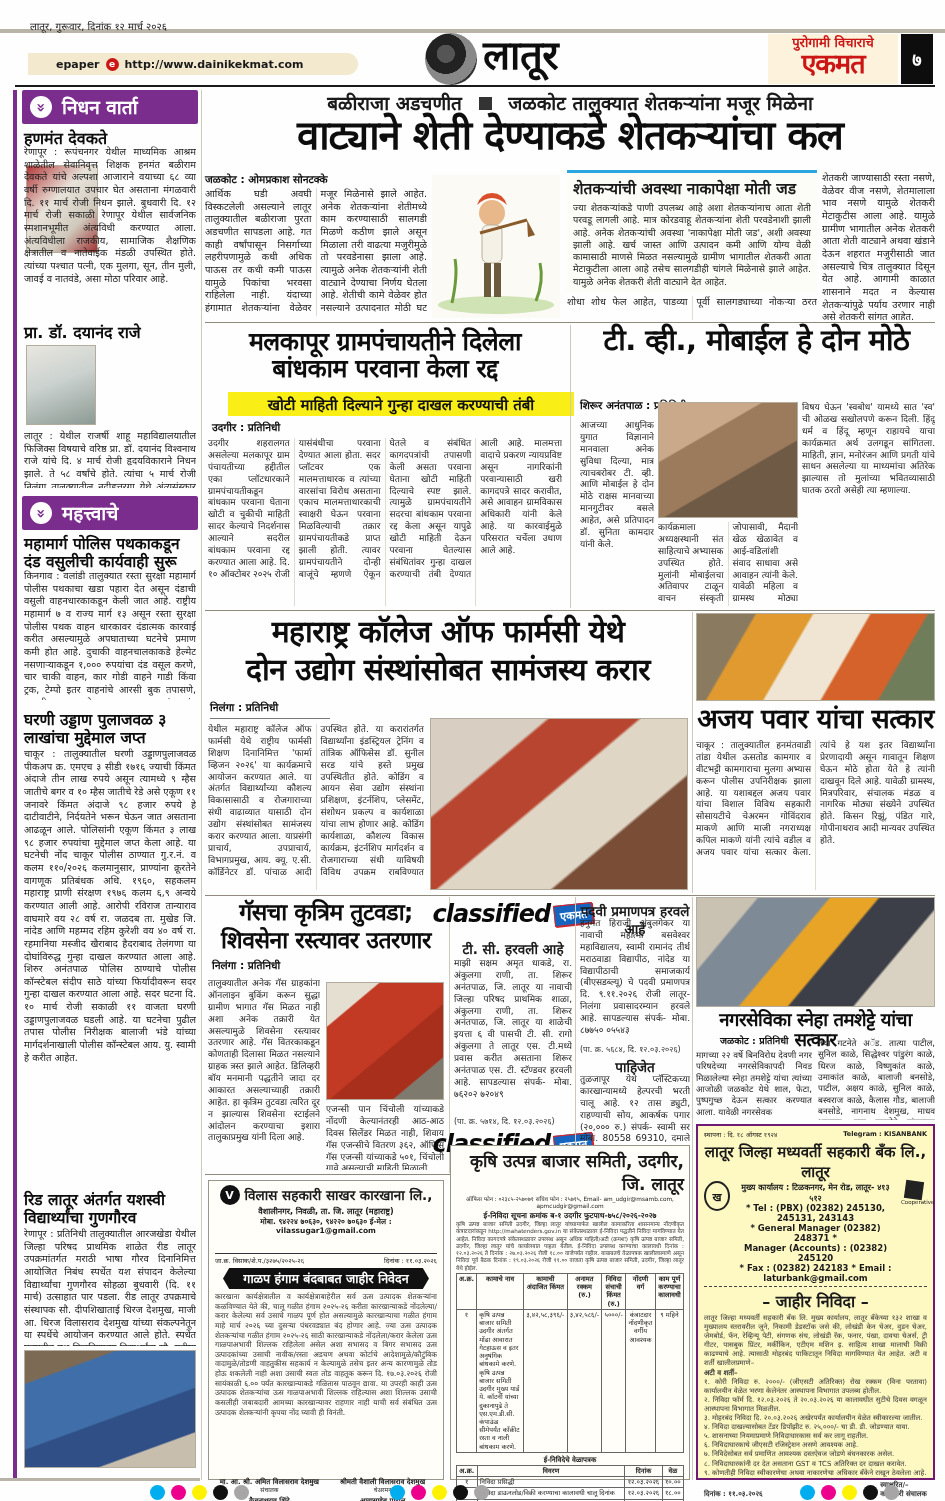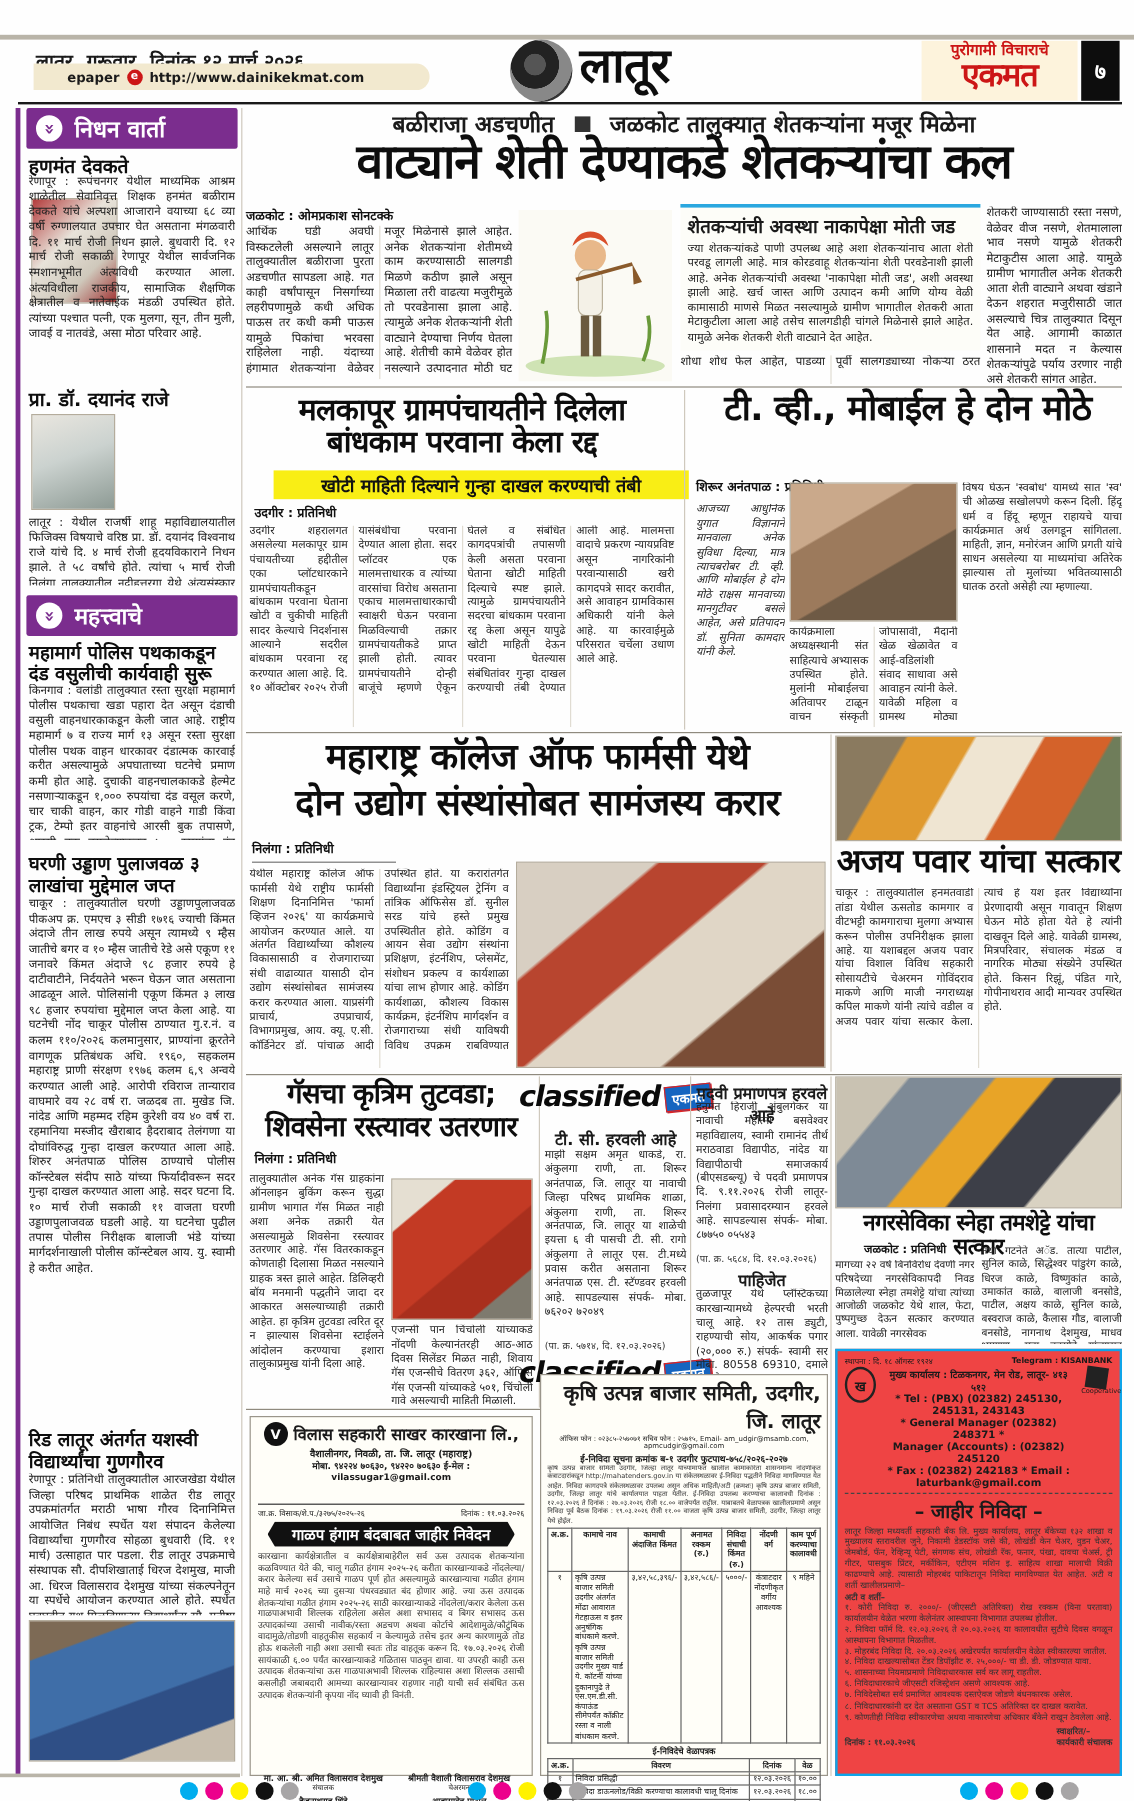--- a/index.html
+++ b/index.html
@@ -17,21 +17,21 @@
   .sect-head { background:#7b2d8e; color:#fff; display:flex; align-items:center; gap:10px;
                font-weight:bold; font-size:19px; padding:4px 8px; border-radius:2px; }
   .sect-ico { width:22px; height:22px; background:#fff; border-radius:50%; color:#7b2d8e;
               display:flex; align-items:center; justify-content:center; font-size:15px; font-weight:bold;
               transform:none; flex:0 0 22px; }
   .sect-ico span{ display:inline-block; transform:rotate(90deg); line-height:1;}
   .side-title { font-weight:bold; font-size:15.5px; color:#0d0d0d; margin:6px 0 3px 0; line-height:1.15;}
   .photo { background:linear-gradient(135deg,#9d8d7a,#c9bda7 45%,#8a7d6b); border:1px solid #b4ac9c; }
   .yellowbar { background:#f9ee15; font-weight:bold; text-align:center; color:#111;margin-left:16px; }
   .boxed { border:1px solid #9a958a; }
-  .adbox { border:2px solid #0ea5e9; background:#ef4444; }
+  .adbox { border:2px solid #701a75; background:#fef9c3; }
   .dots { display:flex; gap:6px; }
   .dot { width:15px; height:15px; border-radius:50%; }
   .clslogo { display:flex; align-items:center; justify-content:center; gap:4px; }
   .clsword { font-weight:bold; font-style:italic; font-size:24px; letter-spacing:-1px; color:#0a0a0a;
              font-family:"DejaVu Sans", sans-serif; }
   .clsbrand { background:#1565c0; color:#fff; font-weight:bold; font-size:11px; padding:2px 5px;
               transform:rotate(-6deg); border:1px solid #d22; box-shadow:1px 1px 0 #d22; }
   .ref { font-size:8px; color:#333; margin-top:3px; }
   .cls-title { font-weight:bold; font-size:13.5px; text-align:center; margin:4px 0; }
   table.tnd { border-collapse:collapse; width:100%; font-size:6.6px; line-height:1.25; color:#222; }
@@ -41,21 +41,21 @@
   .banner { background:#111; color:#fff; font-weight:bold; text-align:center; font-size:12.5px;
             padding:2px 10px; clip-path:polygon(3% 0,97% 0,100% 50%,97% 100%,3% 100%,0 50%); }
 </style>
 </head>
 <body>
 
 <div class="page">
 
   <div class="abs rule-soft" style="left:0;top:29px;width:945px;height:4px;"></div>
 
-  <div class="abs" style="left:30px;top:40px;font-size:16px;font-weight:bold;">लातूर, गुरूवार, दिनांक १२ मार्च २०२६</div>
+  <div class="abs" style="left:30px;top:19px;font-size:10px;font-weight:normal;">लातूर, गुरूवार, दिनांक १२ मार्च २०२६</div>
   <div class="abs" style="left:28px;top:53px;width:330px;height:22px;background:#f2e9cf;border-radius:0 14px 14px 0;display:flex;align-items:center;gap:6px;padding-left:28px;">
     <span style="font-size:11px;font-weight:bold;">epaper</span>
     <span style="width:13px;height:13px;border-radius:50%;background:#cc1616;color:#fff;font-size:9px;display:inline-flex;align-items:center;justify-content:center;font-weight:bold;">e</span>
     <span style="font-size:11px;font-weight:bold;">http://www.dainikekmat.com</span>
   </div>
   <div class="abs" style="left:425px;top:33px;width:52px;height:52px;border-radius:50%;background:radial-gradient(circle at 40% 40%, #555 0 20%, #222 21% 45%, #888 46% 70%, #333 71% 100%);"></div>
   <div class="abs hl" style="left:483px;top:34px;font-size:40px;">लातूर</div>
   <div class="abs" style="left:768px;top:34px;width:130px;height:50px;background:#fdf3dc;text-align:center;padding-top:2px;">
     <div style="color:#cc1616;font-weight:bold;font-size:13px;line-height:1.05;">पुरोगामी विचाराचे</div>
     <div style="color:#cc1616;font-weight:bold;font-size:27px;line-height:1.05;letter-spacing:-1px;">एकमत</div>
@@ -134,21 +134,21 @@
 
   <div class="abs hl" style="left:208px;top:328px;width:354px;text-align:center;font-size:25px;">मलकापूर ग्रामपंचायतीने दिलेला बांधकाम परवाना केला रद्द</div>
   <div class="abs yellowbar" style="left:212px;top:392px;width:346px;font-size:15px;padding:2px 0;">खोटी माहिती दिल्याने गुन्हा दाखल करण्याची तंबी</div>
   <div class="abs byline" style="left:212px;top:420px;">उदगीर : प्रतिनिधी</div>
   <div class="abs body cols4" style="left:208px;top:438px;width:354px;height:168px;font-size:9px;">उदगीर शहरालगत असलेल्या मलकापूर ग्राम पंचायतीच्या हद्दीतील एका प्लॉटधारकाने ग्रामपंचायतीकडून बांधकाम परवाना घेताना खोटी व चुकीची माहिती सादर केल्याचे निदर्शनास आल्याने सदरील बांधकाम परवाना रद्द करण्यात आला आहे. दि. १० ऑक्टोबर २०२५ रोजी यासंबंधीचा परवाना देण्यात आला होता. सदर प्लॉटवर एक मालमत्ताधारक व त्यांच्या वारसांचा विरोध असताना एकाच मालमत्ताधारकाची स्वाक्षरी घेऊन परवाना मिळविल्याची तक्रार ग्रामपंचायतीकडे प्राप्त झाली होती. त्यावर ग्रामपंचायतीने दोन्ही बाजूंचे म्हणणे ऐकून घेतले व संबंधित कागदपत्रांची तपासणी केली असता परवाना घेताना खोटी माहिती दिल्याचे स्पष्ट झाले. त्यामुळे ग्रामपंचायतीने सदरचा बांधकाम परवाना रद्द केला असून यापुढे खोटी माहिती देऊन परवाना घेतल्यास संबंधितांवर गुन्हा दाखल करण्याची तंबी देण्यात आली आहे. मालमत्ता वादाचे प्रकरण न्यायप्रविष्ट असून नागरिकांनी परवान्यासाठी खरी कागदपत्रे सादर करावीत, असे आवाहन ग्रामविकास अधिकारी यांनी केले आहे. या कारवाईमुळे परिसरात चर्चेला उधाण आले आहे.</div>
 
   <div class="abs" style="left:570px;top:325px;width:1px;height:283px;background:#cfc9bd;"></div>
 
   <div class="abs hl" style="left:578px;top:325px;width:357px;text-align:center;font-size:29px;">टी. व्ही., मोबाईल हे दोन मोठे</div>
   <div class="abs byline" style="left:580px;top:398px;">शिरूर अनंतपाळ : प्रतिनिधी</div>
-  <div class="abs body" style="left:580px;top:420px;width:74px;height:186px;font-size:9px;font-style:italic;">आजच्या आधुनिक युगात विज्ञानाने मानवाला अनेक सुविधा दिल्या, मात्र त्याचबरोबर टी. व्ही. आणि मोबाईल हे दोन मोठे राक्षस मानवाच्या मानगुटीवर बसले आहेत, असे प्रतिपादन डॉ. सुनिता कामदार यांनी केले.</div>
+  <div class="abs body" style="left:580px;top:420px;width:74px;height:186px;font-size:9px;">आजच्या आधुनिक युगात विज्ञानाने मानवाला अनेक सुविधा दिल्या, मात्र त्याचबरोबर टी. व्ही. आणि मोबाईल हे दोन मोठे राक्षस मानवाच्या मानगुटीवर बसले आहेत, असे प्रतिपादन डॉ. सुनिता कामदार यांनी केले.</div>
   <div class="abs photo" style="left:658px;top:402px;width:140px;height:116px;background:linear-gradient(150deg,#caa98b 0 30%,#9c7a5c 31% 60%,#6e5a45 61%);"></div>
   <div class="abs body cols2" style="left:658px;top:522px;width:140px;height:84px;font-size:9px;">कार्यक्रमाला अध्यक्षस्थानी संत साहित्याचे अभ्यासक उपस्थित होते. मुलांनी मोबाईलचा अतिवापर टाळून वाचन संस्कृती जोपासावी, मैदानी खेळ खेळावेत व आई-वडिलांशी संवाद साधावा असे आवाहन त्यांनी केले. यावेळी महिला व ग्रामस्थ मोठ्या संख्येने उपस्थित होते. शेवटी उपस्थितांचे आभार मानण्यात आले व कार्यक्रमाची सांगता झाली.</div>
   <div class="abs body" style="left:802px;top:402px;width:133px;height:204px;font-size:9px;">विषय घेऊन 'स्वबोध' यामध्ये सात 'स्व' ची ओळख सखोलपणे करून दिली. हिंदू धर्म व हिंदू म्हणून राहायचे याचा कार्यक्रमात अर्थ उलगडून सांगितला. माहिती, ज्ञान, मनोरंजन आणि प्रगती यांचे साधन असलेल्या या माध्यमांचा अतिरेक झाल्यास तो मुलांच्या भवितव्यासाठी घातक ठरतो असेही त्या म्हणाल्या.</div>
 
   <div class="abs rule-h" style="left:205px;top:610px;width:730px;height:1px;background:#8f8a7e;"></div>
 
   <div class="abs hl" style="left:208px;top:616px;width:480px;text-align:center;font-size:30px;">महाराष्ट्र कॉलेज ऑफ फार्मसी येथे</div>
   <div class="abs hl" style="left:208px;top:654px;width:480px;text-align:center;font-size:30px;">दोन उद्योग संस्थांसोबत सामंजस्य करार</div>
   <div class="abs byline" style="left:210px;top:700px;">निलंगा : प्रतिनिधी</div>
   <div class="abs rule-h" style="left:210px;top:718px;width:120px;height:1px;background:#777;"></div>
@@ -199,20 +199,21 @@
   <div class="abs hl" style="left:696px;top:1010px;width:239px;text-align:center;font-size:18.5px;">नगरसेविका स्नेहा तमशेट्टे यांचा सत्कार</div>
   <div class="abs byline" style="left:720px;top:1034px;font-size:9.5px;">जळकोट : प्रतिनिधी</div>
   <div class="abs body" style="left:696px;top:1050px;width:116px;height:70px;font-size:8.6px;">मागच्या २२ वर्षे बिनविरोध देवणी नगर परिषदेच्या नगरसेविकापदी निवड मिळालेल्या स्नेहा तमशेट्टे यांचा त्यांच्या आजोळी जळकोट येथे शाल, फेटा, पुष्पगुच्छ देऊन सत्कार करण्यात आला. यावेळी नगरसेवक</div>
   <div class="abs body" style="left:818px;top:1038px;width:117px;height:82px;font-size:8.6px;">तथा गटनेते अॅड. तात्या पाटील, सुनिल काळे, सिद्धेश्वर पांडुरंग काळे, धिरज काळे, विष्णुकांत काळे, उमाकांत काळे, बालाजी बनसोडे, पाटील, अक्षय काळे, सुनिल काळे, बस्वराज काळे, कैलास गौड, बालाजी बनसोडे, नागनाथ देशमुख, माधव भुमण्णा, मुन्ना बनसोडे यांच्यासह पदाधिकारी, कार्यकर्ते उपस्थित होते.</div>
 
   <div class="abs adbox" style="left:696px;top:1124px;width:239px;height:356px;padding:4px 6px;">
     <div style="display:flex;justify-content:space-between;font-size:6.5px;">
       <span>स्थापना : दि. १८ ऑगस्ट १९२४</span>
       <span style="font-weight:bold;">Telegram : KISANBANK</span>
     </div>
+    <div style="text-align:center;font-weight:bold;font-size:15px;margin-top:2px;">लातूर जिल्हा मध्यवर्ती सहकारी बँक लि., लातूर</div>
     <div style="display:flex;align-items:flex-start;gap:5px;">
       <div style="width:26px;height:30px;border-radius:50%;border:2px solid #222;display:flex;align-items:center;justify-content:center;font-size:11px;font-weight:bold;flex:0 0 26px;">ख</div>
       <div style="flex:1;text-align:center;">
         <div style="font-size:8px;font-weight:bold;">मुख्य कार्यालय : टिळकनगर, मेन रोड, लातूर- ४१३ ५१२</div>
         <div style="font-size:8.5px;font-weight:bold;">* Tel : (PBX) (02382) 245130, 245131, 243143</div>
         <div style="font-size:8.5px;font-weight:bold;">* General Manager (02382) 248371 *</div>
         <div style="font-size:8.5px;font-weight:bold;">Manager (Accounts) : (02382) 245120</div>
         <div style="font-size:8.5px;font-weight:bold;">* Fax : (02382) 242183 * Email : laturbank@gmail.com</div>
       </div>
       <div style="width:26px;text-align:center;flex:0 0 26px;">

